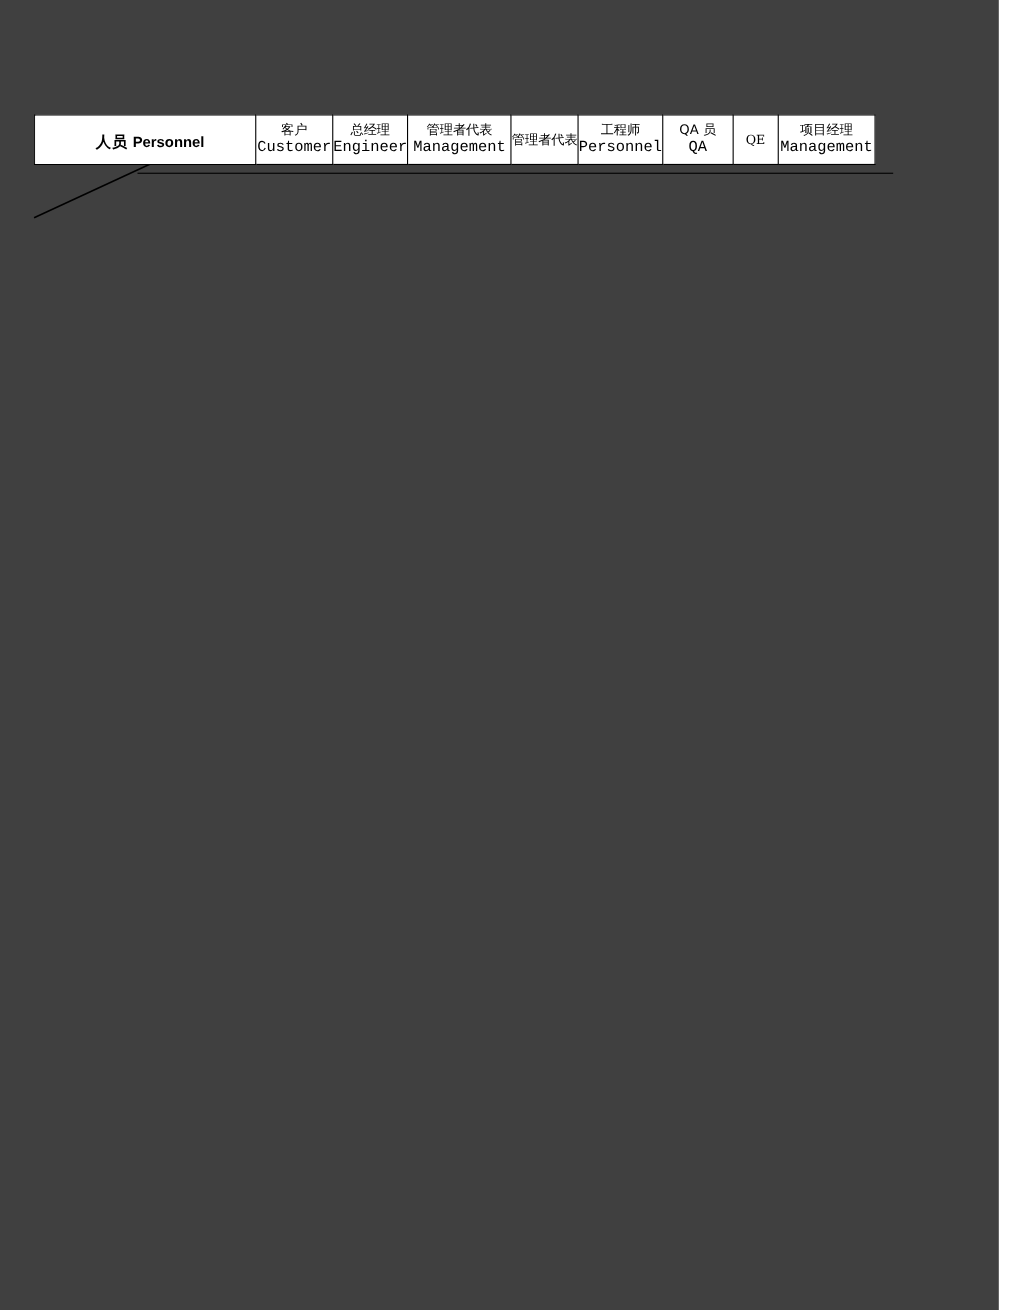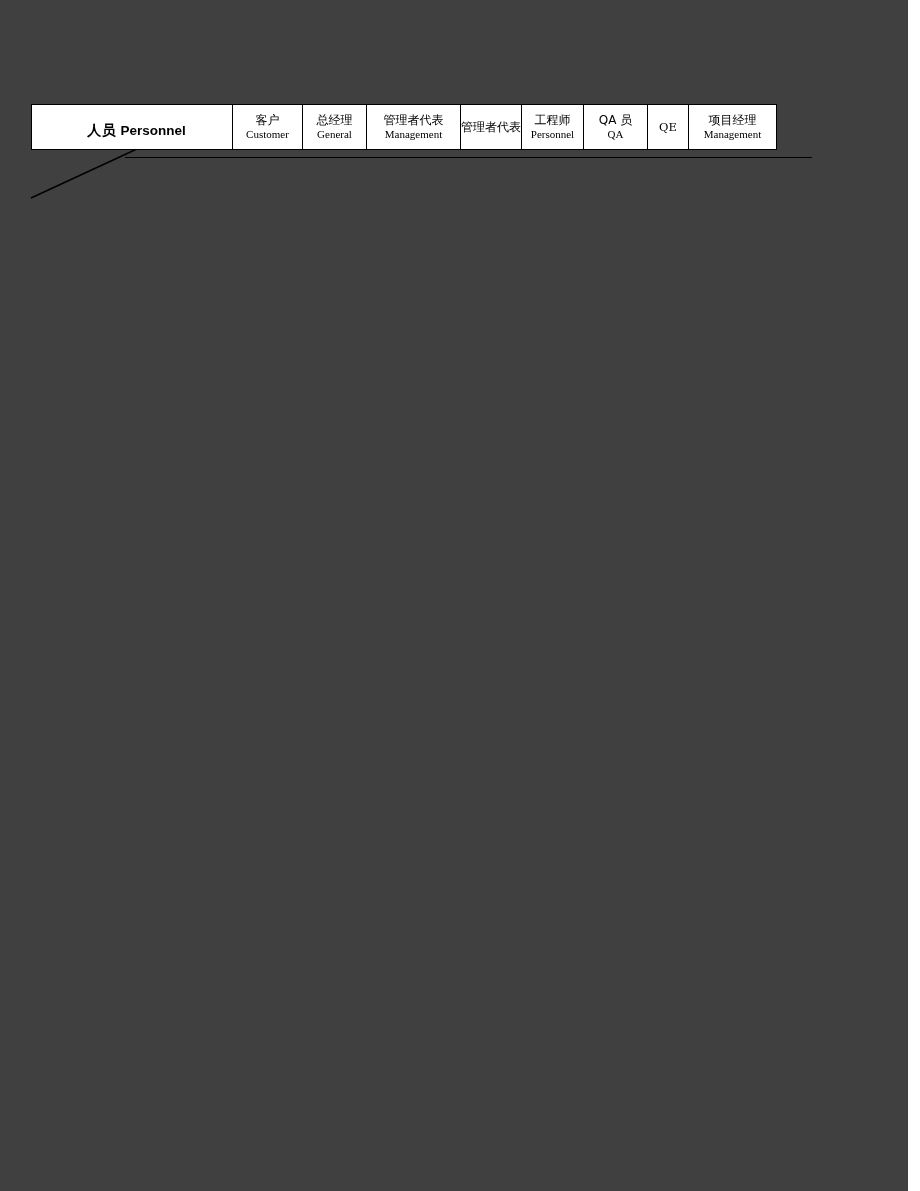--- a/index.html
+++ b/index.html
@@ -77,22 +77,22 @@
   }
   .role-cn {
     display: block;
     font-family: "DejaVu Sans", sans-serif;
     font-size: 12px;
     color: #000000;
     white-space: normal;
   }
   .role-en {
     display: block;
-    font-family: Liberation Serif, serif;
-    font-size: 11px;
+    font-family: Liberation Mono, monospace;
+    font-size: 14px;
     color: #000000;
     white-space: normal;
   }
   .role-en:empty { display: none; }
   .role-cn:empty { display: none; }
 
   td.role-serif .role-cn {
     font-family: "DejaVu Serif", serif;
     font-size: 11.5px;
   }
@@ -145,21 +145,21 @@
           </span>
         </td>
 
         <td class="role-cell col-customer">
           <span class="role-cn">客户</span>
           <span class="role-en">Customer</span>
         </td>
 
         <td class="role-cell col-general">
           <span class="role-cn">总经理</span>
-          <span class="role-en">General</span>
+          <span class="role-en">Engineer</span>
         </td>
 
         <td class="role-cell col-management">
           <span class="role-cn">管理者代表</span>
           <span class="role-en">Management</span>
         </td>
 
         <td class="role-cell col-project">
           <span class="role-cn">管理者代表</span>
 

